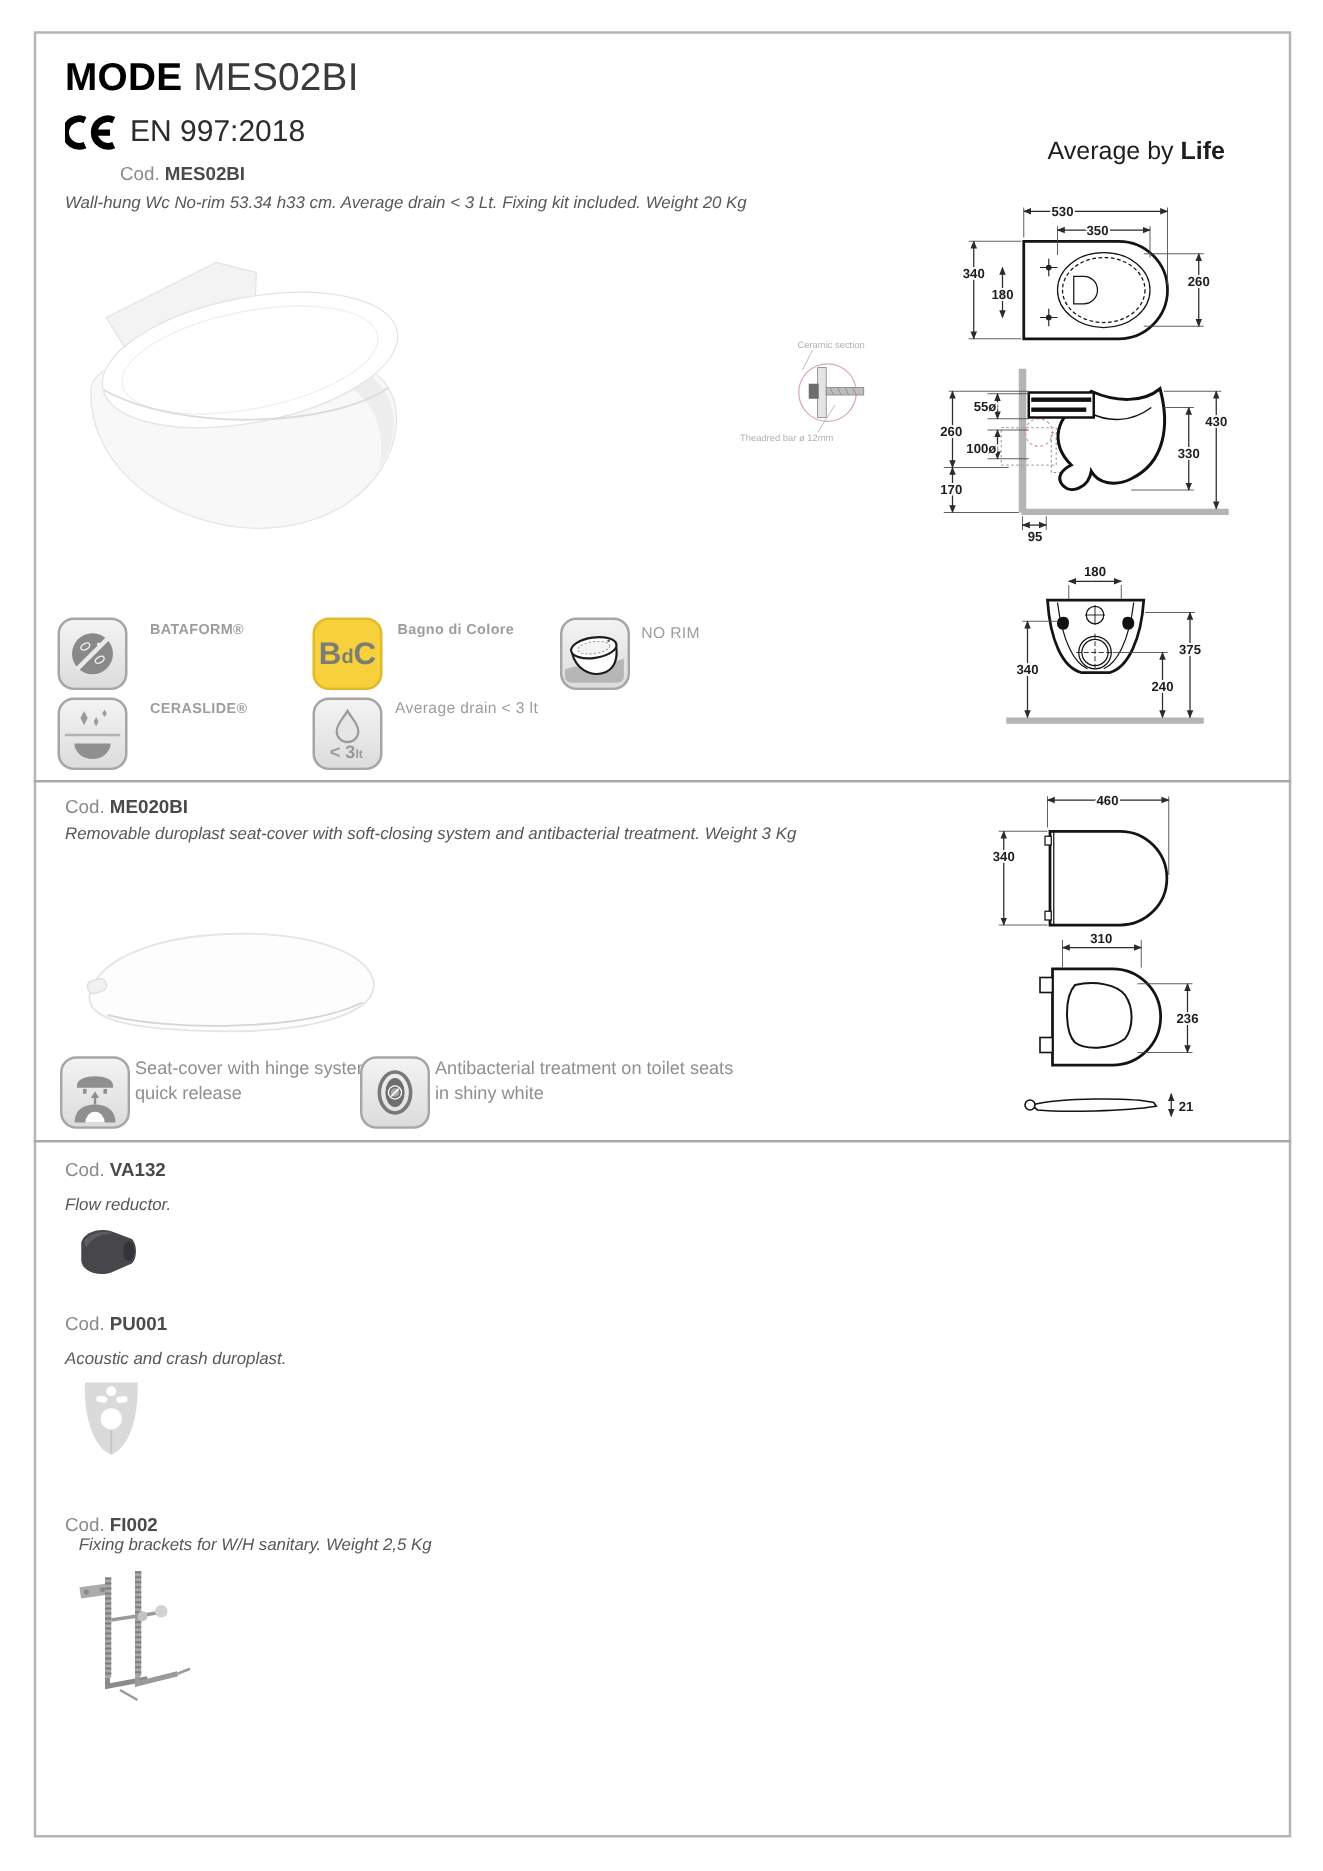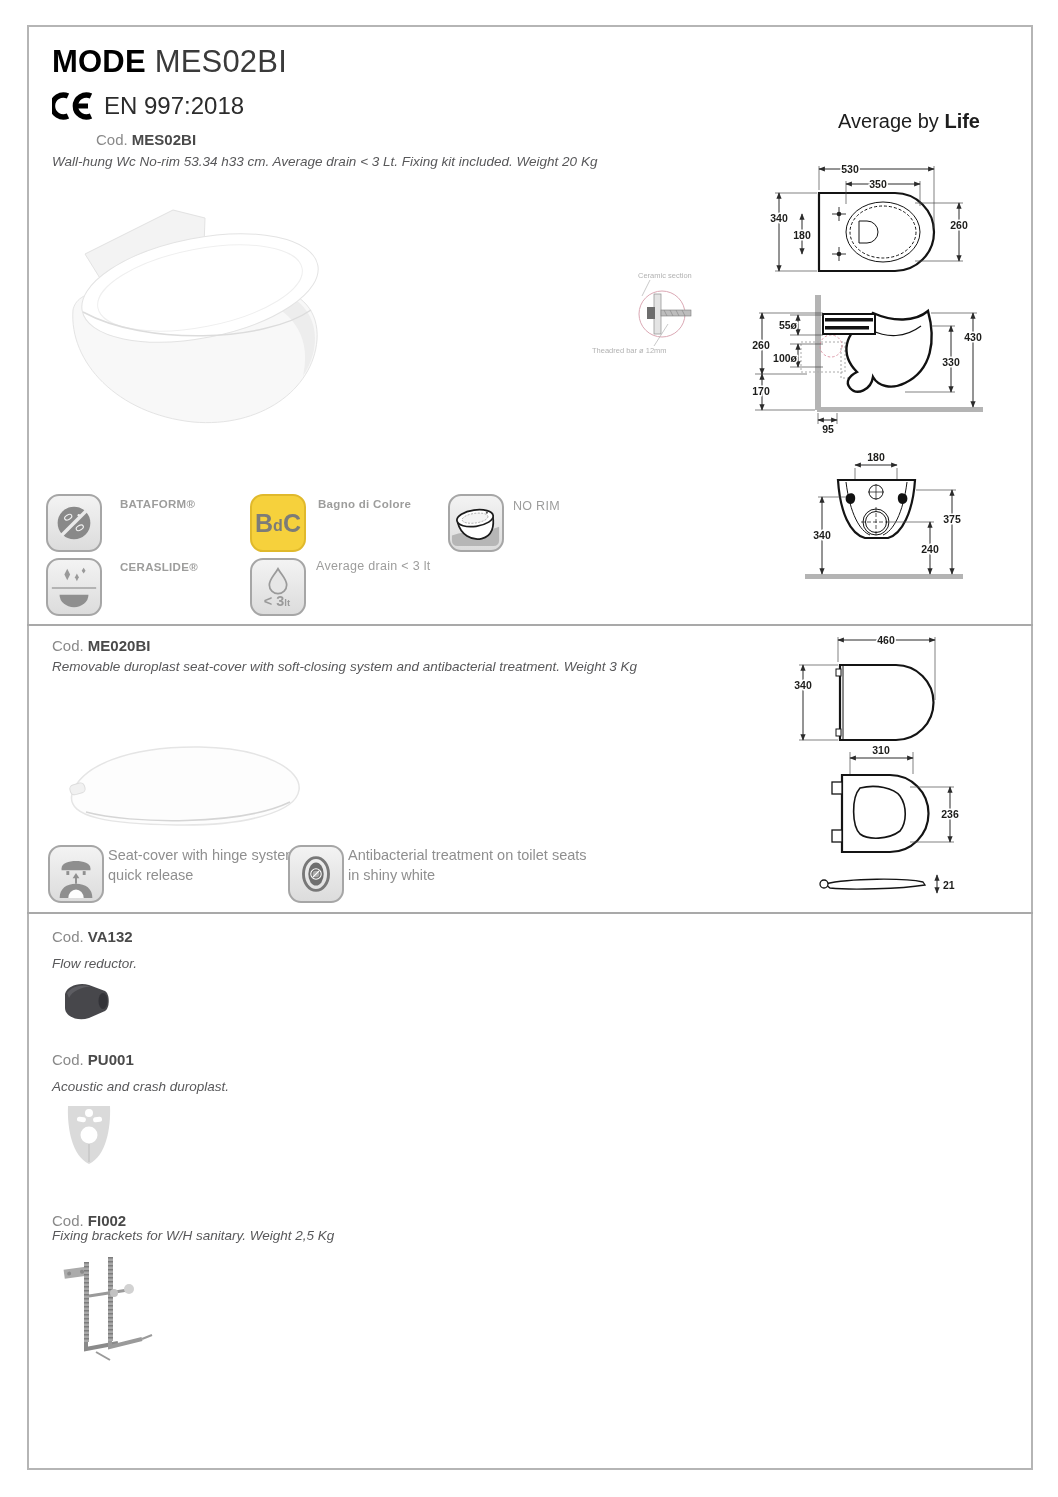--- a/index.html
+++ b/index.html
@@ -374,21 +374,21 @@
       </g>
     <circle cx="31" cy="13" r="4" fill="#fff"></circle>
     <circle cx="31" cy="35" r="8.5" fill="#fff"></circle>
     <line x1="31" y1="44" x2="31" y2="62" stroke="#c6c6c6" stroke-width="1.5"></line>
   </svg>
 
   <div class="abs cod" style="left:52px;top:1200px;margin-top:12px;">
     <span>Cod.</span>
     <span class="code">FI002</span>
   </div>
-  <div class="abs desc" style="left:52px;top:1228px;">Fixing brackets for W/H sanitary. Weight 2,5 Kg</div>
+  <div class="abs desc" style="left:63px;top:1228px;">Fixing brackets for W/H sanitary. Weight 2,5 Kg</div>
   <svg class="abs" style="left:52px;top:1252px;" width="110" height="115" viewBox="0 0 110 115">
     <g transform="rotate(-8 25 20)">
       <rect x="12" y="16" width="24" height="9" fill="#ababab"></rect>
       <circle cx="17" cy="20.5" r="2" fill="#8a8a8a"></circle>
         <circle cx="30" cy="20.5" r="2" fill="#8a8a8a"></circle>
     </g>
     <rect x="32" y="10" width="5" height="80" fill="#a8a8a8"></rect>
     <line x1="34.5" y1="10" x2="34.5" y2="90" stroke="#7d7d7d" stroke-width="5" stroke-dasharray="1.5 2.5"></line>
     <rect x="56" y="5" width="5" height="84" fill="#a8a8a8"></rect>
     <line x1="58.5" y1="5" x2="58.5" y2="89" stroke="#7d7d7d" stroke-width="5" stroke-dasharray="1.5 2.5"></line>

